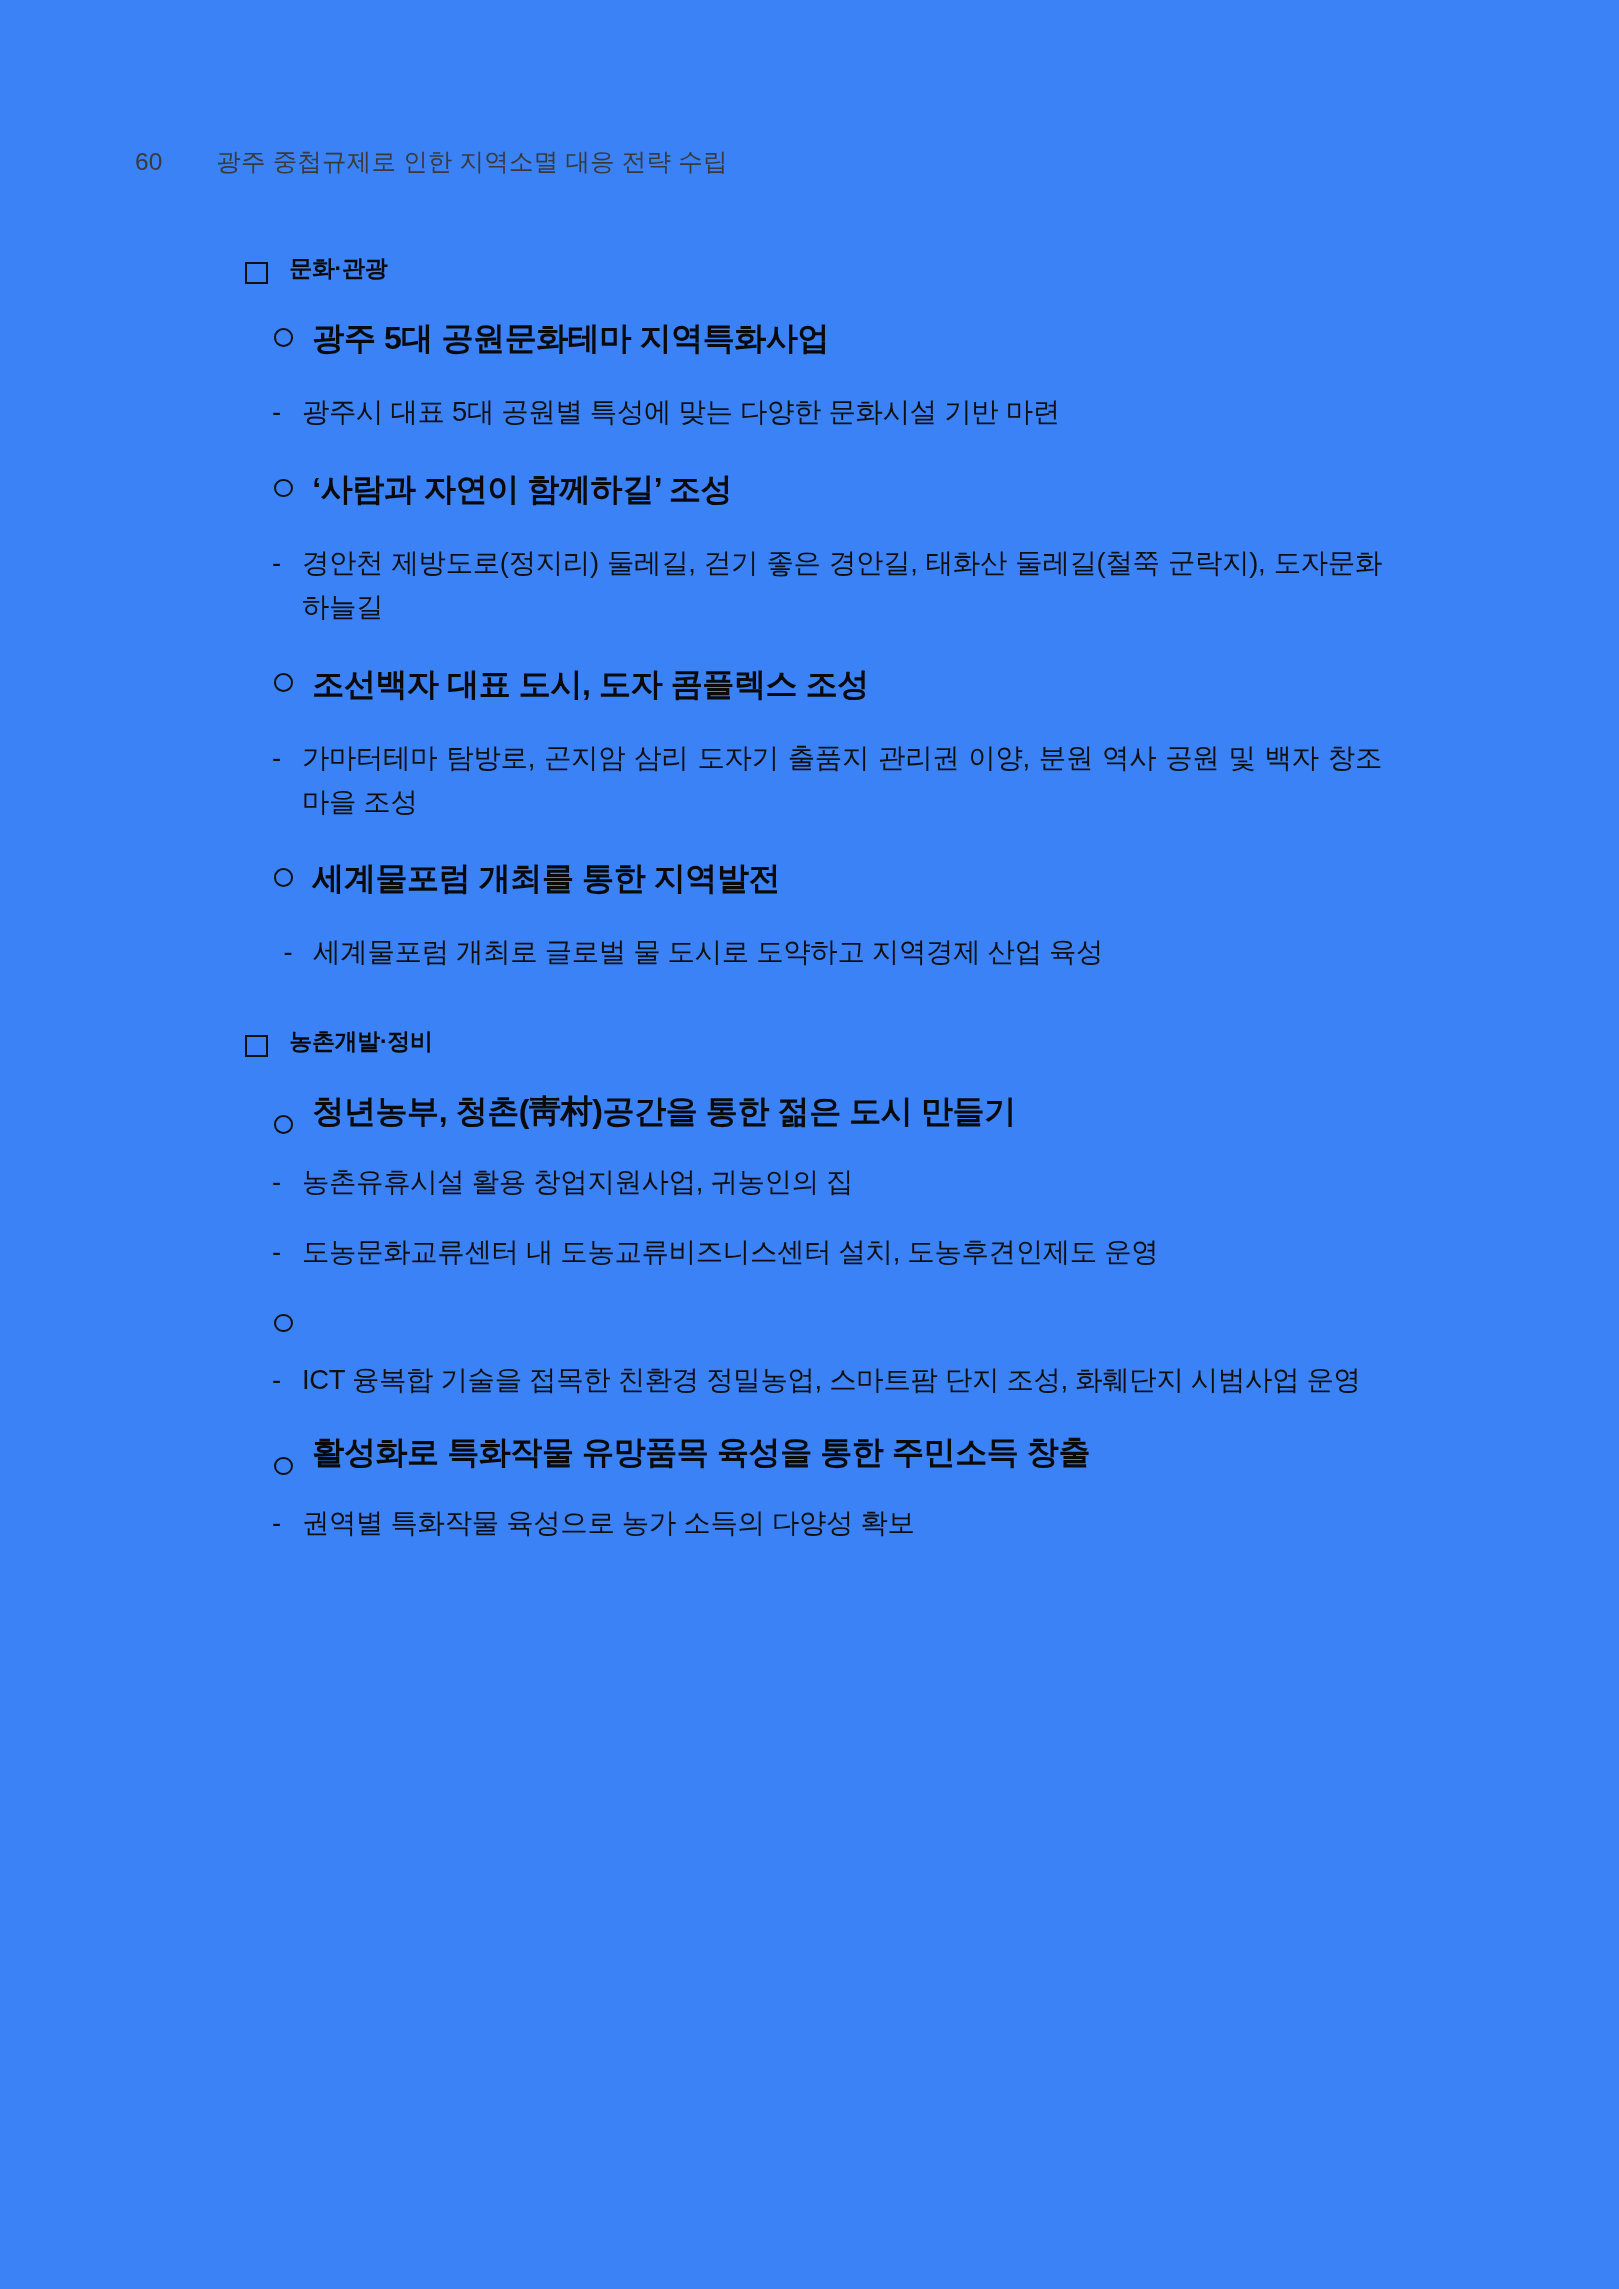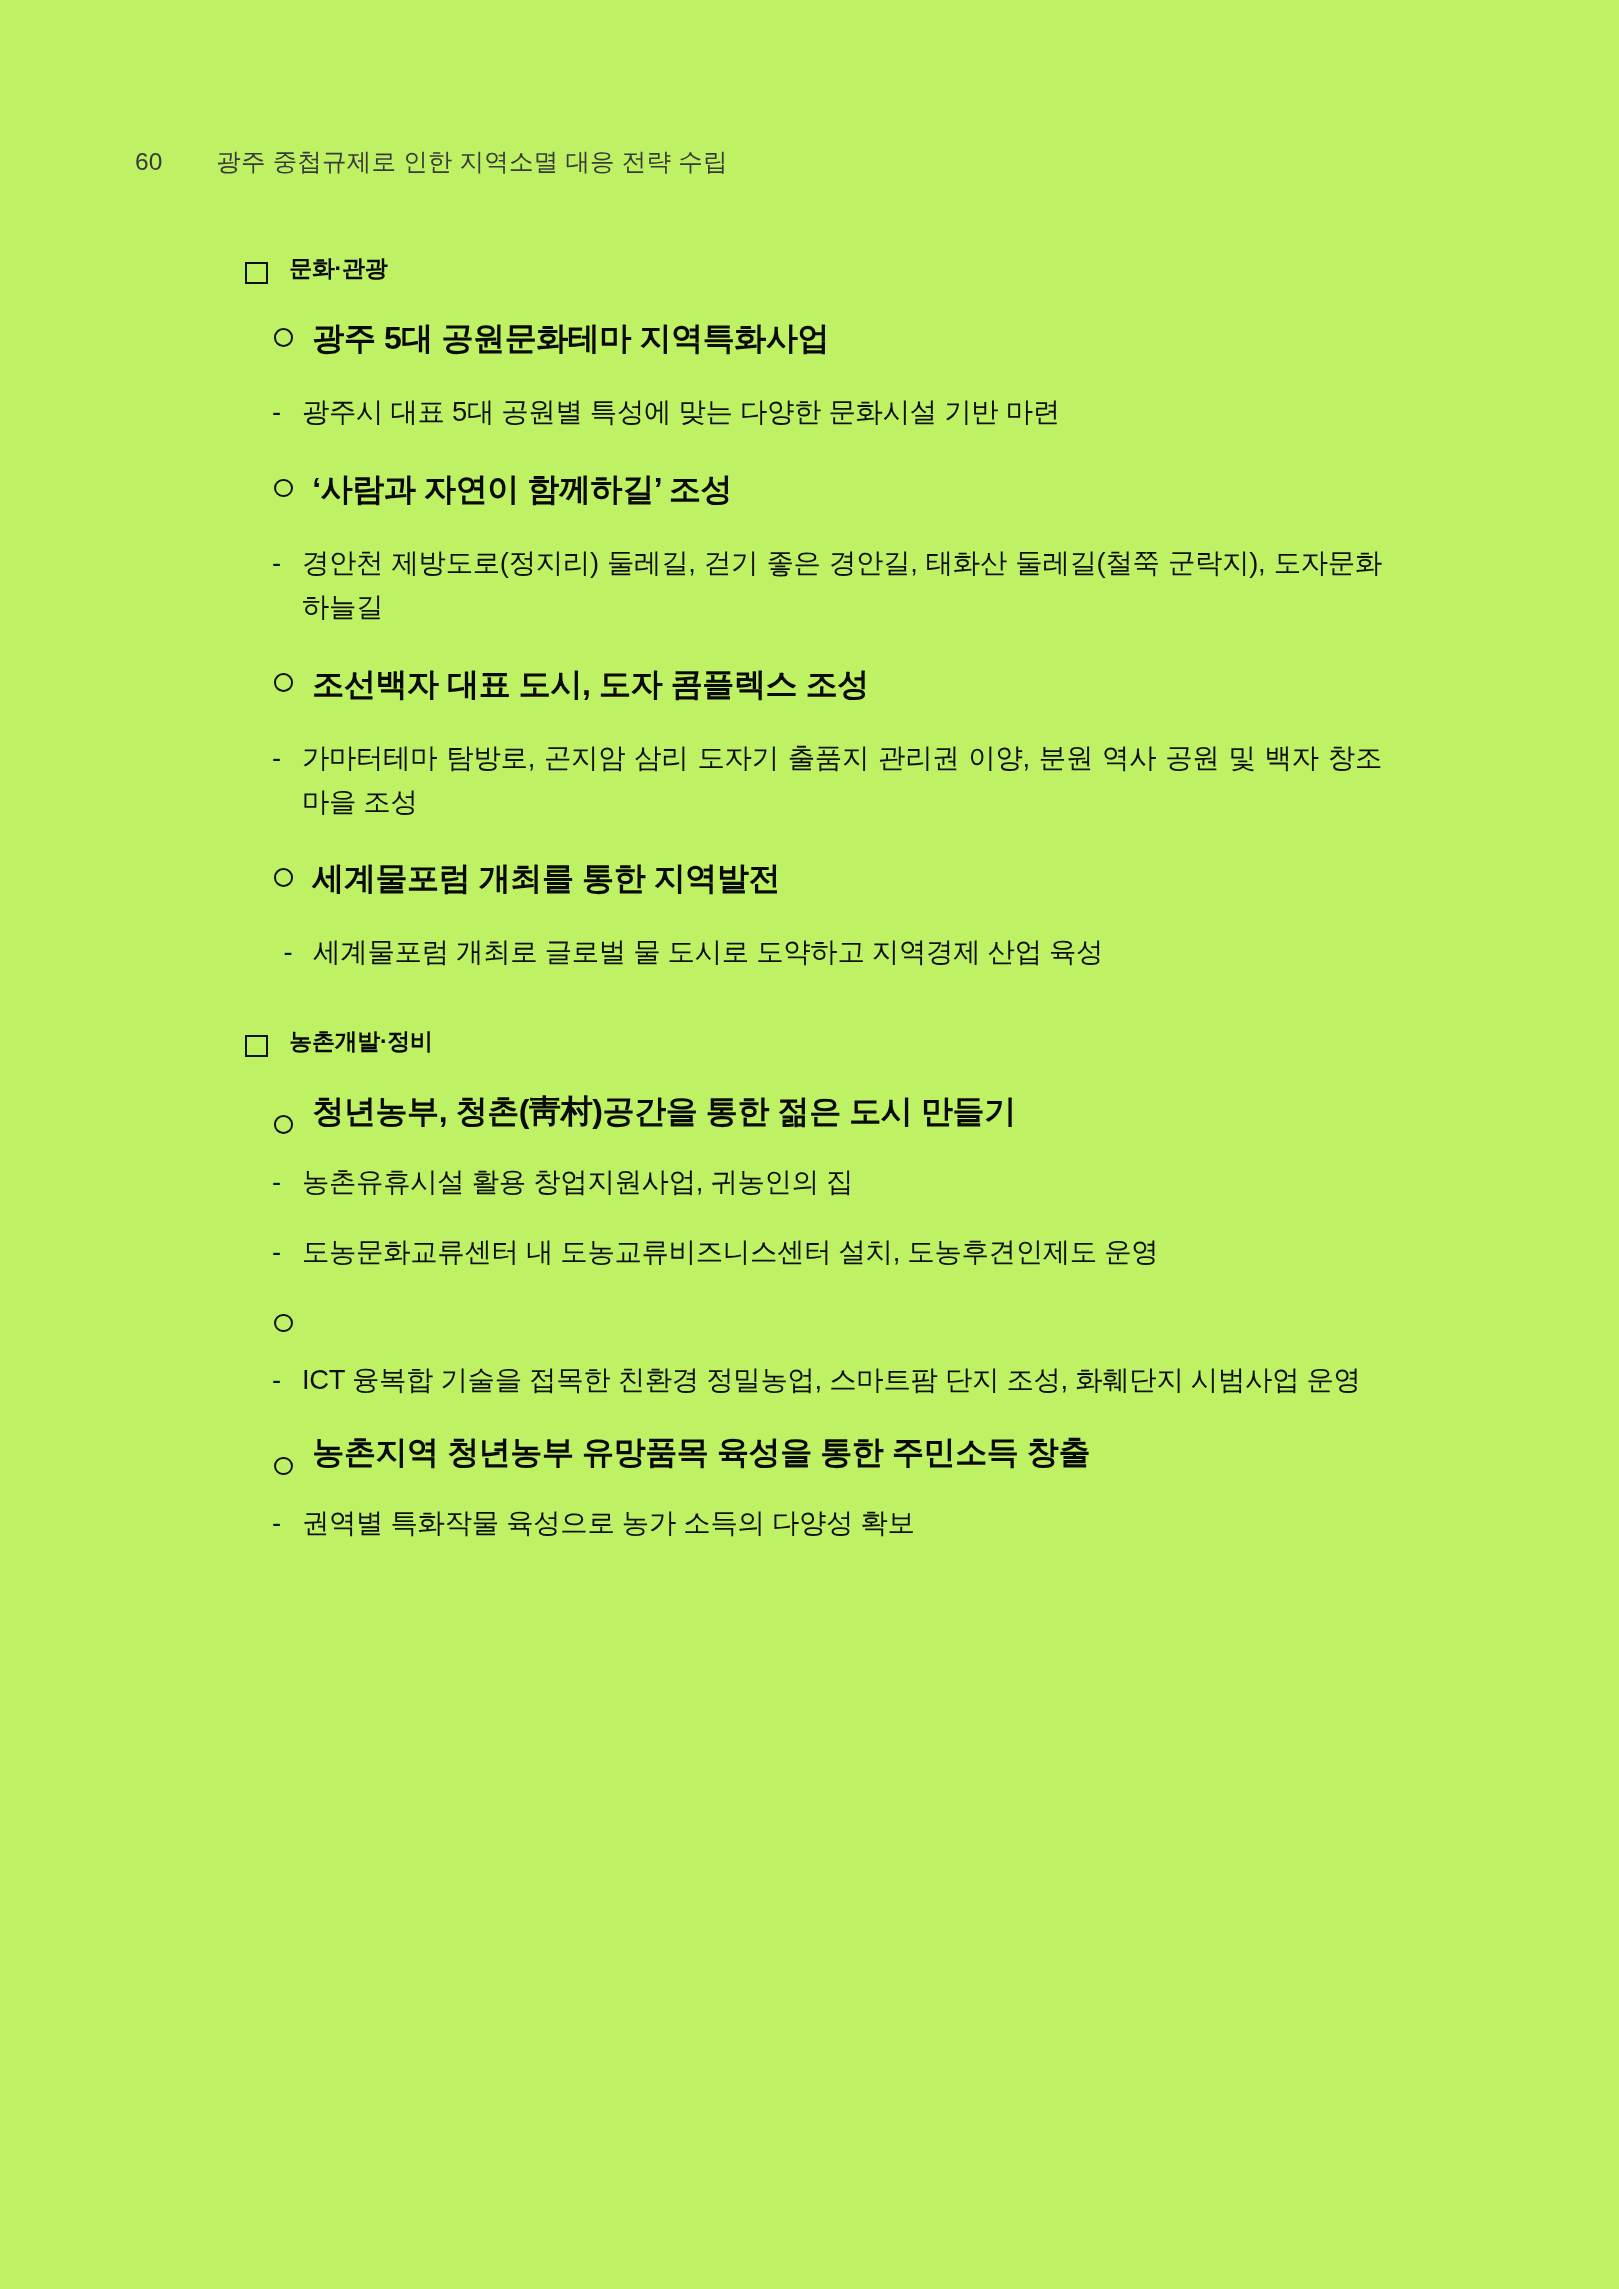--- a/index.html
+++ b/index.html
@@ -8,21 +8,21 @@
     background: #ffffff;
   }
   body {
     font-family: "Liberation Sans", "DejaVu Sans", sans-serif;
     color: #0c0c0c;
   }
   .page {
     position: relative;
     width: 1619px;
     height: 2290px;
-    background: #bef264;
+    background: #3b82f6;
     box-sizing: border-box;
     overflow: hidden;
   }
 
   
   .page-header {
     position: absolute;
     top: 145px;
     left: 135px;
     display: flex;
@@ -219,21 +219,21 @@
         <span class="bullet-ci"></span>
       </div>
 
       <div class="item2">
         <span class="dash">-</span>
         <span class="txt">ICT 융복합 기술을 접목한 친환경 정밀농업, 스마트팜 단지 조성, 화훼단지 시범사업 운영</span>
       </div>
 
       <div class="item1">
         <span class="bullet-ci"></span>
-        <span>농촌지역 청년농부 유망품목 육성을 통한 주민소득 창출</span>
+        <span>활성화로 특화작물 유망품목 육성을 통한 주민소득 창출</span>
       </div>
 
       <div class="item2">
         <span class="dash">-</span>
         <span class="txt">권역별 특화작물 육성으로 농가 소득의 다양성 확보</span>
       </div>
     </div>
 
   </div>
 </div>

